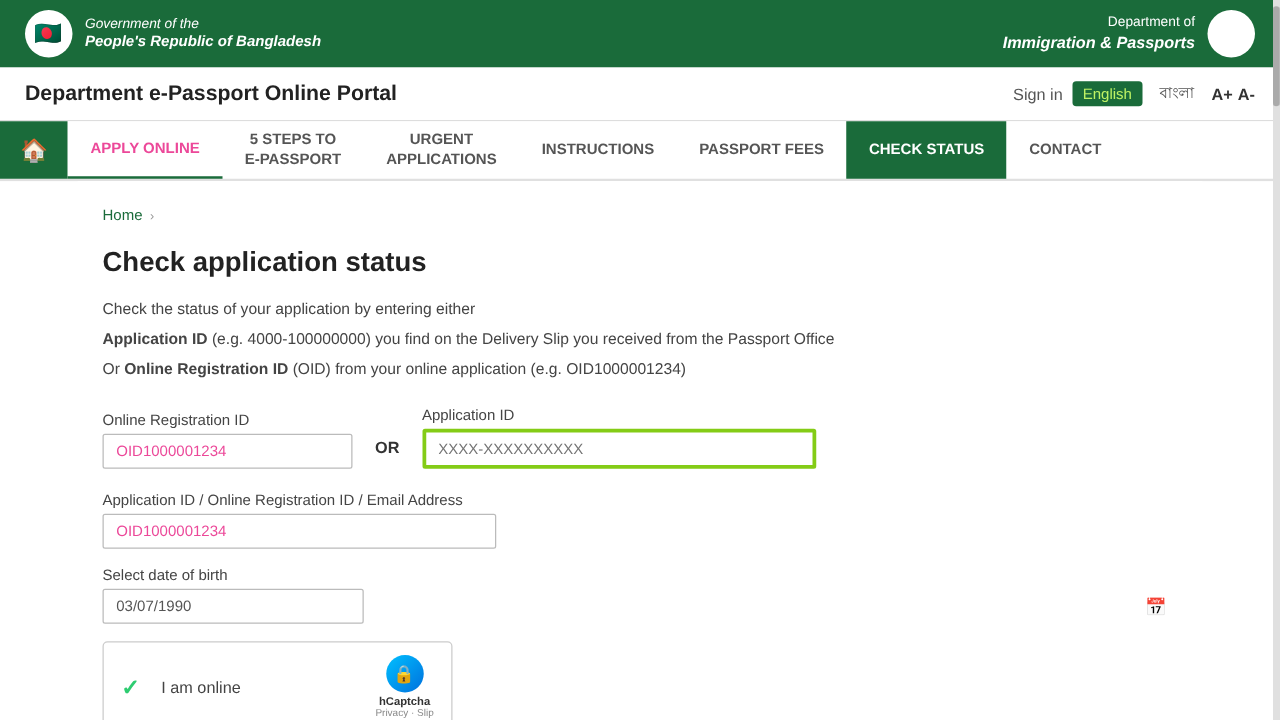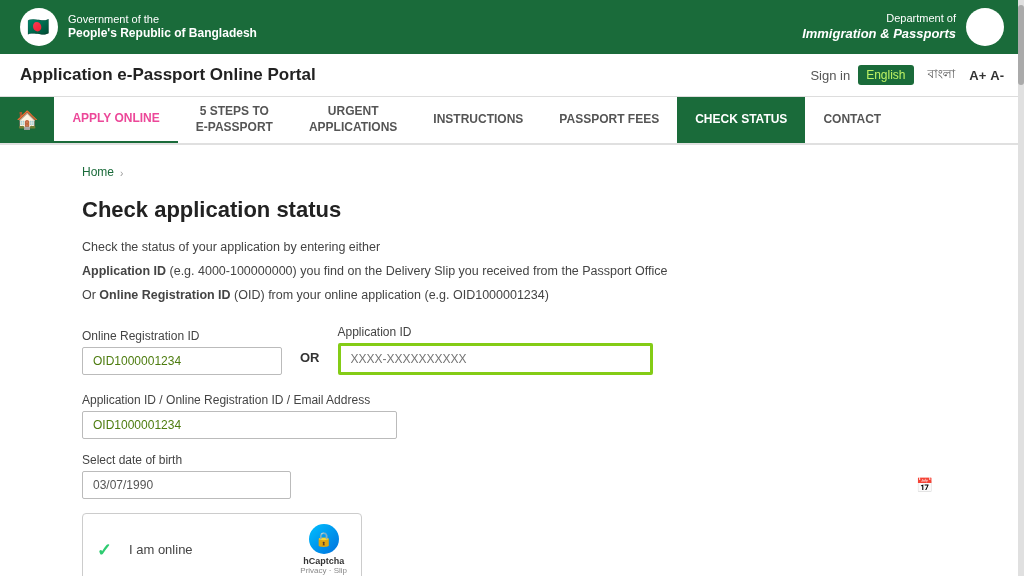--- a/index.html
+++ b/index.html
@@ -15,21 +15,21 @@
       padding: 8px 20px;
       min-height: 54px;
     }
     .top-header-left { display: flex; align-items: center; gap: 10px; }
     .gov-logo {
       width: 38px; height: 38px; border-radius: 50%;
       background: white;
       display: flex; align-items: center; justify-content: center;
       font-size: 18px;
     }
-    .gov-text { line-height: 1.3; font-size: 11px; }
+    .gov-text { line-height: 1.3; font-size: 11px; font-style: italic; }
     .gov-text .bold { font-weight: bold; font-size: 12px; }
     .top-header-right { display: flex; align-items: center; gap: 10px; }
     .dept-text { text-align: right; font-size: 11px; line-height: 1.3; }
     .dept-text .bold { font-weight: bold; font-size: 13px; font-style: italic; }
     .dept-logo {
       width: 38px; height: 38px; border-radius: 50%;
       background: white;
       display: flex; align-items: center; justify-content: center;
       font-size: 18px;
     }
@@ -123,21 +123,21 @@
       margin-bottom: 18px;
     }
     .input-group { display: flex; flex-direction: column; gap: 4px; }
     .input-label { font-size: 12px; color: #444; }
     .input-field {
       border: 1px solid #bbb;
       padding: 6px 10px;
       font-size: 12px;
       border-radius: 2px;
       width: 200px;
-      color: #4d7c0f;
+      color: #ec4899;
     }
     .or-label {
       font-size: 13px; font-weight: bold; color: #333;
       margin-bottom: 6px;
       padding: 4px 0;
     }
     .app-input-group { display: flex; flex-direction: column; gap: 4px; }
     .app-input-label { font-size: 12px; color: #444; }
     .app-input {
       border: 3px solid #84cc16;
@@ -219,21 +219,21 @@
       <div>Department of</div>
       <div class="bold">Immigration &amp; Passports</div>
     </div>
     <div class="dept-logo">
       <span>🏛</span>
     </div>
   </div>
 </div>
 
 <div class="sec-header">
-  <div class="portal-title">Application e-Passport Online Portal</div>
+  <div class="portal-title">Department e-Passport Online Portal</div>
   <div class="sec-header-right">
     <a href="#" class="sign-in-link">Sign in</a>
     <button class="lang-btn">English</button>
     <button class="lang-btn-bn">বাংলা</button>
     <div class="font-size-btns">
       <button class="font-size-btn">A+</button>
       <button class="font-size-btn">A-</button>
     </div>
   </div>
 </div>

